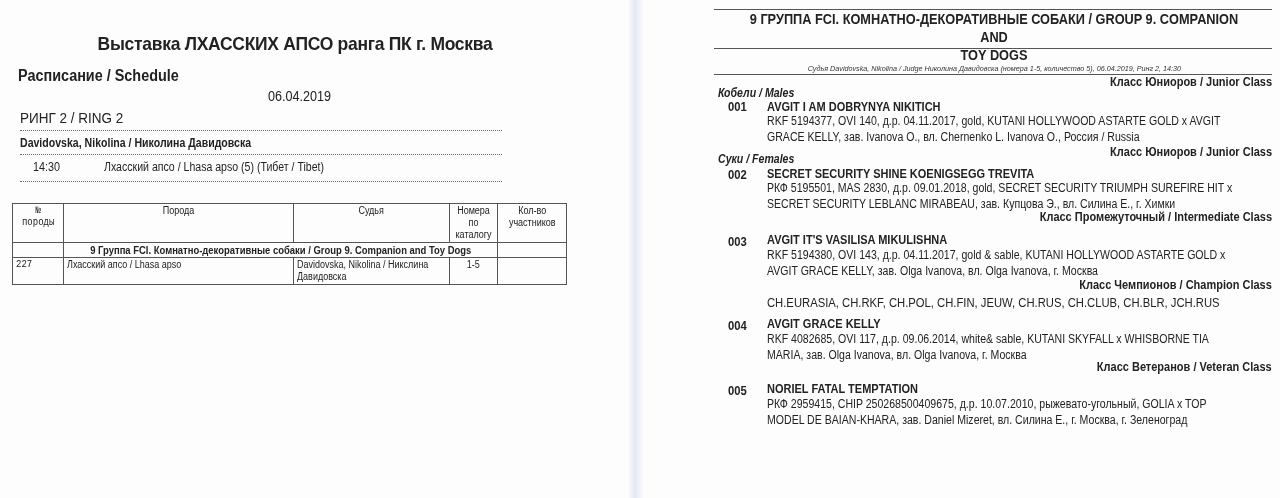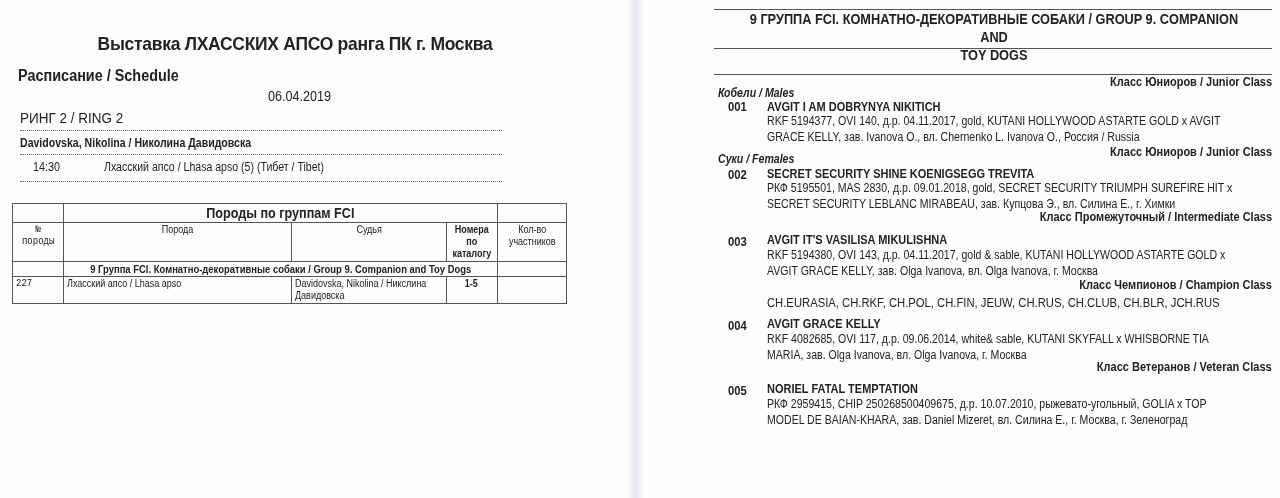--- a/index.html
+++ b/index.html
@@ -58,21 +58,21 @@
     position: absolute; left: 12px; top: 203px; width: 555px;
     border-collapse: collapse; font-size: 10px; color: #222;
   }
   .fci-table td {
     border: 1px solid #555; padding: 1px 3px; vertical-align: top; line-height: 12px;
   }
   .fci-table .th-title { text-align: center; font-size: 14px; font-weight: bold; line-height: 16px; padding: 1px 0; }
   .fci-table .th { text-align: center; }
   .fci-table .group-row { text-align: center; font-weight: bold; font-size: 10.5px; }
   .fci-table .center { text-align: center; }
-  .c1 { width: 51px; font-family: Liberation Mono, monospace; } .c2 { width: 225px; } .c3 { width: 150px; text-decoration: underline; } .c4 { width: 40px; font-weight: bold; } .c5 { width: 69px; }
+  .c1 { width: 51px; font-family: Liberation Mono, monospace; } .c2 { width: 225px; } .c3 { width: 150px; text-decoration: underline; } .c4 { width: 40px; } .c5 { width: 69px; }
   .narrow { display: inline-block; transform: scaleX(0.9); transform-origin: left; white-space: nowrap; }
   .narrow-c { display: inline-block; transform: scaleX(0.9); transform-origin: center; white-space: nowrap; }
 
   
   .right-page { position: absolute; left: 644px; top: 0; width: 636px; height: 498px; }
   .rp-rule { position: absolute; left: 70px; width: 558px; height: 0; border-top: 1px solid #555; }
   .rp-group {
     position: absolute; left: 70px; width: 560px; top: 10px; text-align: center;
     font-size: 14.5px; font-weight: bold; line-height: 18px; color: #222;
   }
@@ -124,25 +124,20 @@
     <div class="lp-ring">РИНГ 2 / RING 2</div>
     <div class="dotline" style="top:130px;"></div>
     <div class="lp-judge">Davidovska, Nikolina / Николина Давидовска</div>
     <div class="dotline" style="top:154px;"></div>
     <div class="lp-sched-time">14:30</div>
     <div class="lp-sched-breed">Лхасский апсо / Lhasa apso (5) (Тибет / Tibet)</div>
     <div class="dotline" style="top:181px;"></div>
 
     <table class="fci-table">
       <tbody>
-          <tr>
-        <td class="c1"></td>
-        <td class="th-title" colspan="3"><span class="narrow-c">Породы по группам FCI</span></td>
-        <td class="c5"></td>
-      </tr>
       <tr>
         <td class="th c1"><span class="narrow-c" style="white-space:normal;">№ породы</span></td>
         <td class="th c2"><span class="narrow-c">Порода</span></td>
         <td class="th c3"><span class="narrow-c">Судья</span></td>
         <td class="th c4"><span class="narrow-c" style="white-space:normal;">Номера по каталогу</span></td>
         <td class="th c5"><span class="narrow-c" style="white-space:normal;">Кол-во участников</span></td>
       </tr>
       <tr>
         <td class="c1"></td>
         <td class="group-row" colspan="3"><span class="narrow-c">9 Группа FCI. Комнатно-декоративные собаки / Group 9. Companion and Toy Dogs</span></td>
@@ -164,20 +159,21 @@
 
   <div class="gutter"></div>
 
   <div class="right-page">
     <div class="rp-rule" style="top:9px;"></div>
     <div class="rp-group">
       <span>9 ГРУППА FCI. КОМНАТНО-ДЕКОРАТИВНЫЕ СОБАКИ / GROUP 9. COMPANION AND</span><br>
       <span>TOY DOGS</span>
     </div>
     <div class="rp-rule" style="top:48px;"></div>
+    <div class="rp-judgeinfo"><span>Судья Davidovska, Nikolina / Judge Николина Давидовска (номера 1-5, количество 5), 06.04.2019, Ринг 2, 14:30</span></div>
     <div class="rp-rule" style="top:74px;"></div>
 
     <div class="rp-class" style="top:75px;">Класс Юниоров / Junior Class</div>
     <div class="rp-sex" style="top:86px;">Кобели / Males</div>
 
     <div>
       <div class="rp-num" style="top:100px;">001</div>
       <div class="rp-name" style="top:100px;">AVGIT I AM DOBRYNYA NIKITICH</div>
       <div class="rp-detail" style="top:113px;">RKF 5194377, OVI 140, д.р. 04.11.2017, gold, KUTANI HOLLYWOOD ASTARTE GOLD x AVGIT</div>
       <div class="rp-detail" style="top:129px;">GRACE KELLY, зав. Ivanova O., вл. Chernenko L. Ivanova O., Россия / Russia</div>

